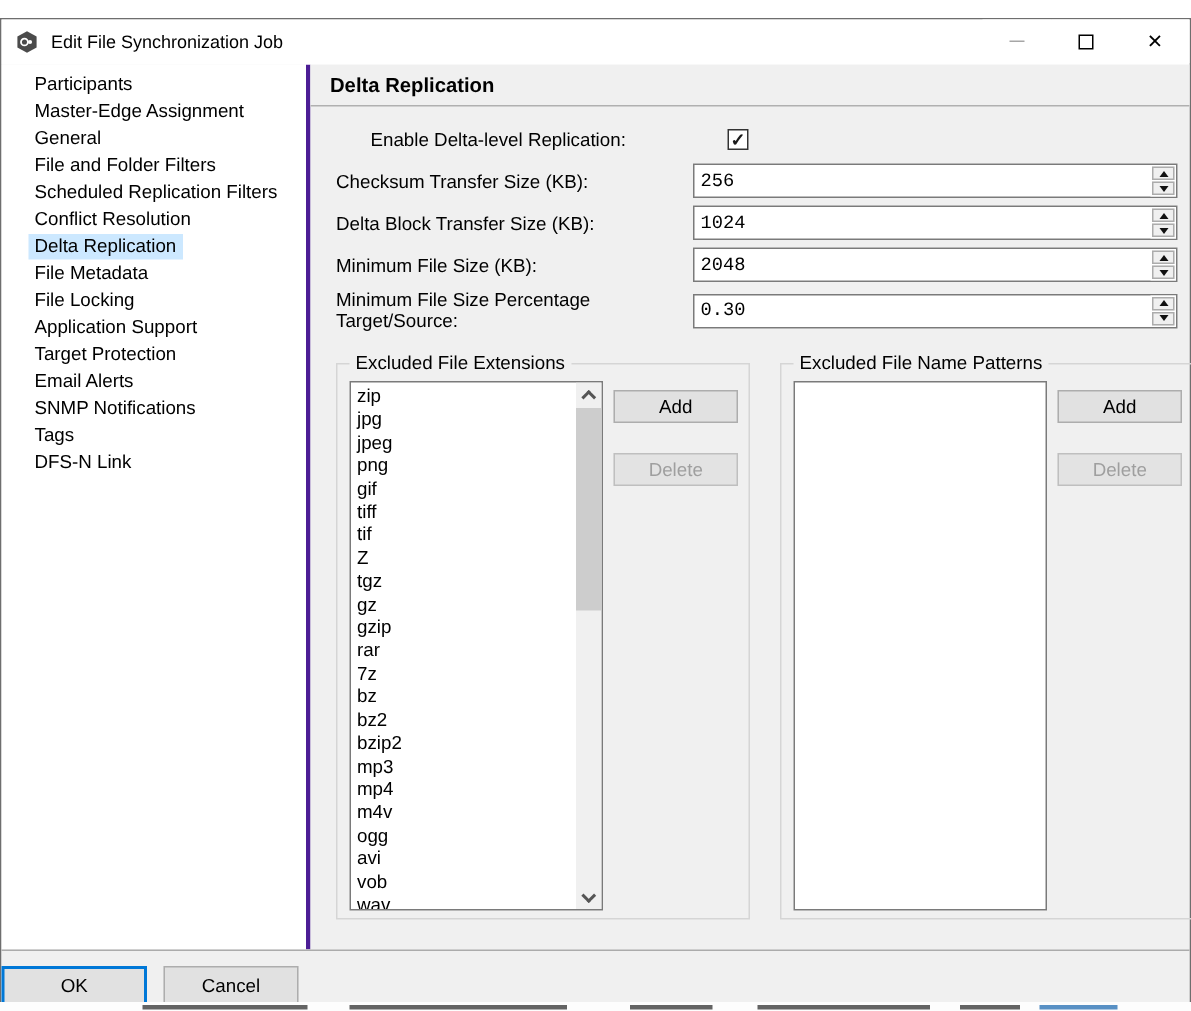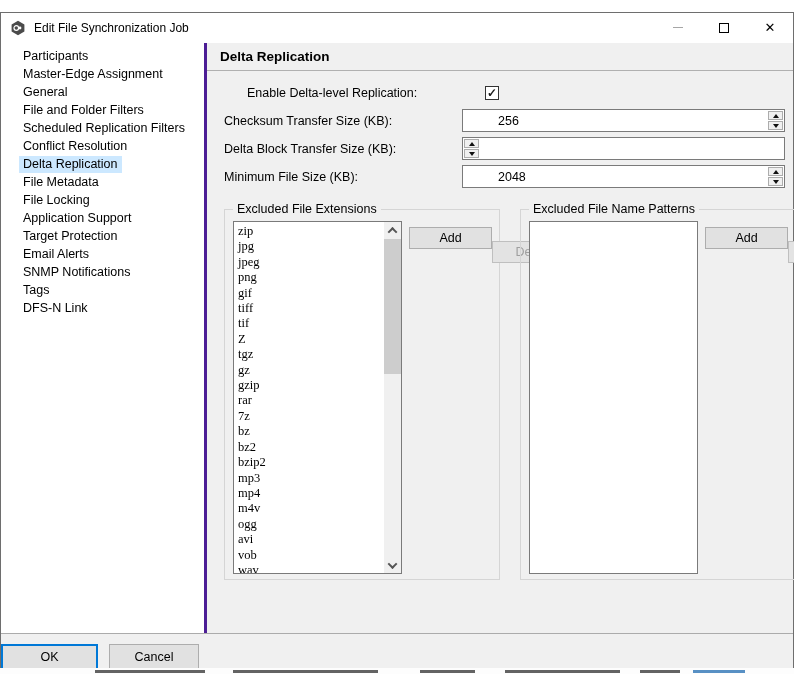--- a/index.html
+++ b/index.html
@@ -52,21 +52,21 @@
     width:14px; height:14px; background:#fff; border:1px solid #333;
     display:flex; align-items:center; justify-content:center;
   }
   .checkbox .check { font-size:12px; font-weight:bold; color:#1a1a1a; line-height:1; margin-top:-1px; }
   .numfield {
     flex:1 1 auto; height:23px; border:1px solid #7a7a7a; background:#fff;
     display:flex; align-items:stretch;
   }
   .numfield input {
     flex:1 1 auto; border:none; outline:none; background:transparent;
-    font-family:Liberation Sans, sans-serif; font-size:12.5px; padding-left:4px; min-width:0;margin-left:31px;
+    font-family:Liberation Mono, monospace; font-size:12.5px; padding-left:4px; min-width:0;
   }
   .spin { width:17px; flex:0 0 17px; display:flex; flex-direction:column; padding:1px; gap:1px; background:#fff; }
   .spin-btn { flex:1 1 50%; background:#f0f0f0; border:1px solid #acacac; display:flex; align-items:center; justify-content:center; }
   .tri-up { width:0; height:0; border-left:3px solid transparent; border-right:3px solid transparent; border-bottom:4px solid #111; }
   .tri-down { width:0; height:0; border-left:3px solid transparent; border-right:3px solid transparent; border-top:4px solid #111; }
   
   .groups { display:flex; margin-top:21px; gap:20px; }
   .group {
     position:relative; border:1px solid #d5d5d5; padding:11px 8px 5px 8px; height:371px;
   }
@@ -74,30 +74,30 @@
   .group.pat { flex:1 1 auto; }
   .gtitle {
     position:absolute; top:-8px; left:8px; background:#f0f0f0; padding:0 4px;
     font-size:12.5px; color:#000; white-space:nowrap;
   }
   .gbody { display:flex; height:100%; }
   .listbox {
     width:169px; flex:0 0 169px; background:#fff; border:1px solid #7a7a7a;
     display:flex; overflow:hidden;
   }
-  .listitems { flex:1 1 auto; padding:2px 8px 0 4px; overflow:hidden;font-family:Liberation Serif, serif; }
+  .listitems { flex:1 1 auto; padding:2px 8px 0 4px; overflow:hidden; }
   .listitems div { font-size:12.5px; line-height:15.4px; color:#000; white-space:nowrap; }
   .vscroll { width:17px; flex:0 0 17px; background:#f0f0f0; display:flex; flex-direction:column; }
   .sbtn { height:16px; flex:0 0 16px; display:flex; align-items:center; justify-content:center; }
   .chev { width:7px; height:7px; border-left:2px solid #555; border-top:2px solid #555; }
   .chev.up { transform:rotate(45deg) translate(1px,1px); }
   .chev.down { transform:rotate(225deg) translate(1px,1px); }
   .sthumb { height:135px; margin:1px 0 0 0; background:#cdcdcd; width:17px; }
   .sspace { flex:1 1 auto; }
-  .btncol { margin-left:7px; display:flex; flex-direction:row; }
+  .btncol { margin-left:7px; display:flex; flex-direction:column; }
   .winbtn {
     width:83px; height:22px; margin-top:6px;
     background:#e1e1e1; border:1px solid #adadad;
     font-family:"Liberation Sans", sans-serif; font-size:12.5px; color:#000;
   }
   .winbtn.disabled { color:#9f9f9f; border-color:#bfbfbf; background:#e3e3e3; }
   .winbtn + .winbtn { margin-top:20px; }
   
   .footer {
     flex:0 0 46px; height:46px; border-top:1px solid #ababab; background:#f0f0f0;
@@ -181,20 +181,21 @@
               <div class="spin-btn">
                   <div class="tri-down"></div>
                 </div>
             </div>
           </div>
         </div>
 
         <div class="frow">
           <div class="flabel">Delta Block Transfer Size (KB):</div>
           <div class="numfield">
+            <input value="1024" style="">
             <div class="spin">
               <div class="spin-btn">
                   <div class="tri-up"></div>
                 </div>
               <div class="spin-btn">
                   <div class="tri-down"></div>
                 </div>
             </div>
           </div>
         </div>
@@ -207,20 +208,34 @@
               <div class="spin-btn">
                   <div class="tri-up"></div>
                 </div>
               <div class="spin-btn">
                   <div class="tri-down"></div>
                 </div>
             </div>
           </div>
         </div>
 
+        <div class="frow">
+          <div class="flabel">Minimum File Size Percentage Target/Source:</div>
+          <div class="numfield">
+            <input value="0.30" style="">
+            <div class="spin">
+              <div class="spin-btn">
+                  <div class="tri-up"></div>
+                </div>
+              <div class="spin-btn">
+                  <div class="tri-down"></div>
+                </div>
+            </div>
+          </div>
+        </div>
 
         <div class="groups">
 
           <div class="group ext">
             <div class="gtitle">Excluded File Extensions</div>
             <div class="gbody">
               <div class="listbox">
                 <div class="listitems">
                   <div>zip</div>
                   <div>jpg</div>

